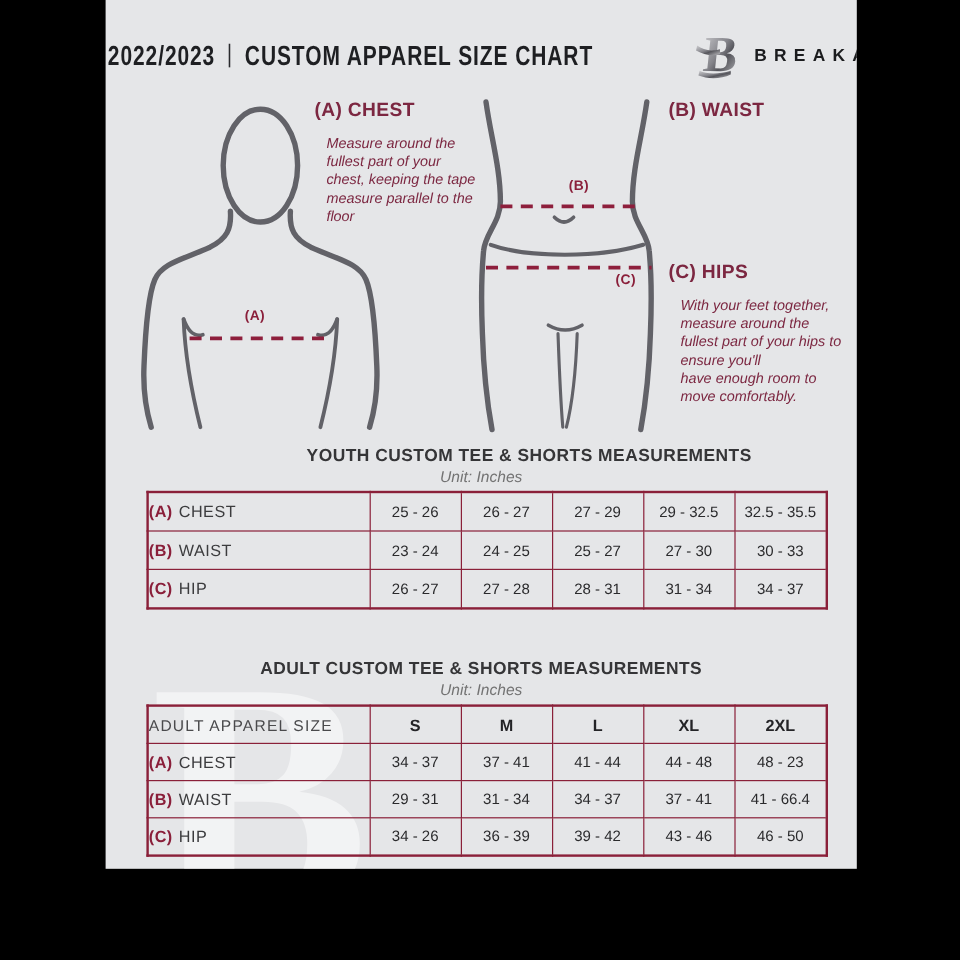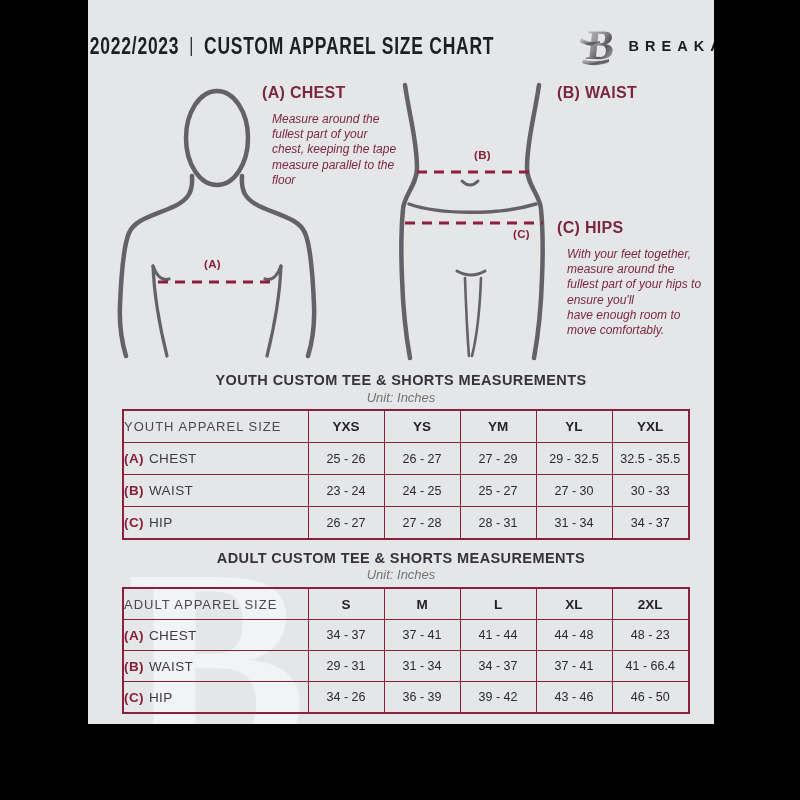--- a/index.html
+++ b/index.html
@@ -155,40 +155,32 @@
       <h3>
         <span>(C)</span>
         <span>HIPS</span>
       </h3>
       <p>With your feet together, measure around the fullest part of your hips to ensure you'll
 have enough room to move comfortably.</p>
     </div>
 
     <div class="watermark">B</div>
 
-    <div class="section-title" style="top:372px;">YOUTH CUSTOM TEE &amp; SHORTS MEASUREMENTS</div>
+    <div class="section-title" style="top:372px;padding-left:40px;">YOUTH CUSTOM TEE &amp; SHORTS MEASUREMENTS</div>
     <div class="section-unit" style="top:390px;">Unit: Inches</div>
     <table class="size-table t-youth">
       <colgroup>
           <col style="width:185px">
           <col style="width:76px">
           <col style="width:76px">
           <col style="width:76px">
           <col style="width:76px">
           <col style="width:77px">
         </colgroup>
       <tbody>
-          <tr>
-        <th class="col-head">YOUTH APPAREL SIZE</th>
-        <th class="size-head">YXS</th>
-        <th class="size-head">YS</th>
-        <th class="size-head">YM</th>
-        <th class="size-head">YL</th>
-        <th class="size-head">YXL</th>
-      </tr>
       <tr>
         <td class="row-label">
           <span class="key">(A)</span><span>CHEST</span>
         </td>
         <td class="val">25 - 26</td>
         <td class="val">26 - 27</td>
         <td class="val">27 - 29</td>
         <td class="val">29 - 32.5</td>
         <td class="val">32.5 - 35.5</td>
       </tr>

